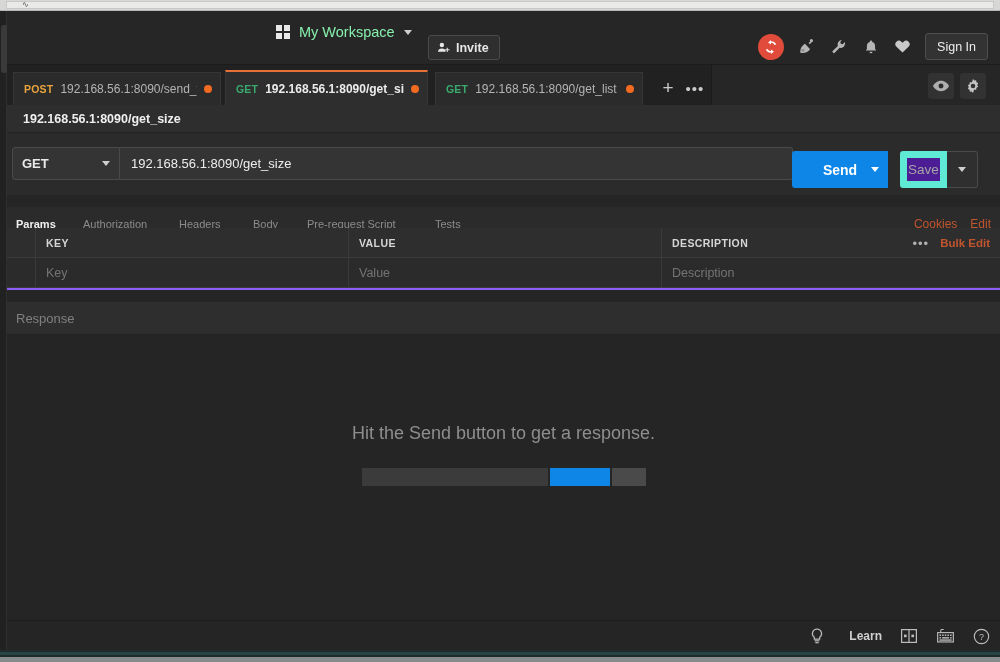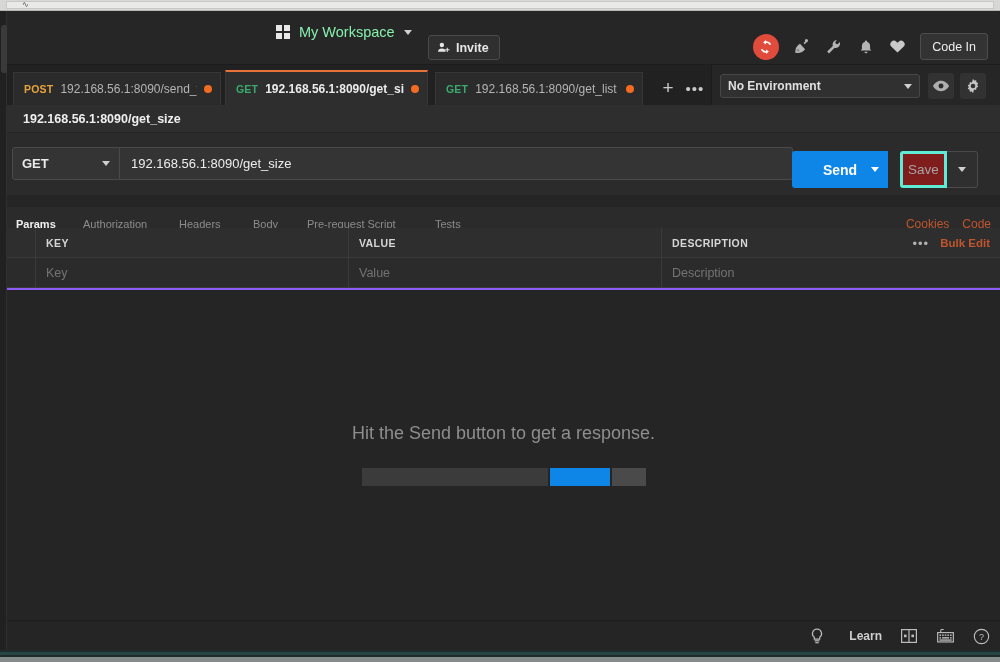--- a/index.html
+++ b/index.html
@@ -348,22 +348,22 @@
     width: 26px; height: 37px;
     border-radius: 0 3px 3px 0;
     display: flex;
     align-items: center;
     justify-content: center;
   }
   .save-btn {
     position: absolute;
     left: 900px; top: 151px;
     width: 47px; height: 37px;
-    background: #7f1d1d;
-    border: 3px solid #5eead4;
+    background: #4c1d95;
+    border: 7px solid #5eead4;
     border-radius: 3px 0 0 3px;
     box-sizing: border-box;
     display: flex;
     align-items: center;
     justify-content: center;
   }
   .save-btn .svtxt {
     font-size: 13.5px;
     color: #a5a5a5;
   }
@@ -635,21 +635,21 @@
         <svg width="16" height="16" viewBox="0 0 18 18">
           <path d="M9 1.6a1.3 1.3 0 0 1 1.3 1.3v.5A4.6 4.6 0 0 1 13.6 8v3.2l1.4 1.8H3l1.4-1.8V8a4.6 4.6 0 0 1 3.3-4.6v-.5A1.3 1.3 0 0 1 9 1.6z" fill="#b5b5b5"></path>
           <path d="M7.3 14.3h3.4a1.7 1.7 0 0 1-3.4 0z" fill="#b5b5b5"></path>
         </svg>
       </span>
       <span class="hicon">
         <svg width="17" height="17" viewBox="0 0 18 18">
           <path d="M9 15.3 2.6 9.2a3.7 3.7 0 1 1 5.2-5.3l1.2 1.2 1.2-1.2a3.7 3.7 0 1 1 5.2 5.3z" fill="#c9c9c9"></path>
         </svg>
       </span>
-      <span class="signin-btn">Code In</span>
+      <span class="signin-btn">Sign In</span>
     </div>
   </div>
 
   <div class="tabrow">
     <div class="tabs-area">
 
       <div class="rtab" style="left:6px; width:208px;">
         <span class="meth post">POST</span>
         <span class="tname">192.168.56.1:8090/send_from_:</span>
         <span class="udot"></span>
@@ -665,24 +665,20 @@
         <span class="meth get">GET</span>
         <span class="tname">192.168.56.1:8090/get_list</span>
         <span class="udot"></span>
       </div>
 
       <div class="plus-btn">+</div>
       <div class="dots-btn">•••</div>
     </div>
 
     <div class="env-area">
-      <div class="env-select">
-        <span class="envtxt">No Environment</span>
-        <span class="caret-dn"></span>
-      </div>
       <div class="env-icon-btn eye-btn">
         <svg width="16" height="12" viewBox="0 0 20 13">
           <path d="M10 0C5.2 0 1.6 3.3 0 6.5 1.6 9.7 5.2 13 10 13s8.4-3.3 10-6.5C18.4 3.3 14.8 0 10 0z" fill="#aeaeae"></path>
           <circle cx="10" cy="6.5" r="3.1" fill="#2b2b2b"></circle>
         </svg>
       </div>
       <div class="env-icon-btn gear-btn">
         <svg width="16" height="16" viewBox="0 0 18 18">
           <path d="M9 .8l1.2 2 2.3-.4.4 2.3 2 1.2-1.2 2 1.2 2-2 1.2-.4 2.3-2.3-.4L9 17.2l-1.2-2-2.3.4-.4-2.3-2-1.2 1.2-2-1.2-2 2-1.2.4-2.3 2.3.4z" fill="#c4c4c4"></path>
           <circle cx="9" cy="9" r="2.6" fill="#323232"></circle>
@@ -719,21 +715,21 @@
 
   <div class="reqtabs">
     <div class="rt active" style="left:9px;">Params</div>
     <div class="rt" style="left:76px;">Authorization</div>
     <div class="rt" style="left:172px;">Headers</div>
     <div class="rt" style="left:246px;">Body</div>
     <div class="rt" style="left:300px;">Pre-request Script</div>
     <div class="rt" style="left:428px;">Tests</div>
     <div class="rt-right">
       <span>Cookies</span>
-      <span>Code</span>
+      <span>Edit</span>
     </div>
   </div>
 
   <div class="ptable">
     <div class="prow hdr">
       <div class="pcell chk"></div>
       <div class="pcell key">KEY</div>
       <div class="pcell val">VALUE</div>
       <div class="pcell des">DESCRIPTION</div>
       <div class="bulk">
@@ -742,20 +738,23 @@
       </div>
     </div>
     <div class="prow body">
       <div class="pcell chk"></div>
       <div class="pcell key">Key</div>
       <div class="pcell val">Value</div>
       <div class="pcell des">Description</div>
     </div>
   </div>
 
+  <div class="respbar">
+    <span class="rlab">Response</span>
+  </div>
 
   <div class="resp-body">
     <div class="empty-wrap">
       <div class="empty-msg">Hit the Send button to get a response.</div>
       <div class="empty-art">
         <div class="art-bar a"></div>
         <div class="art-bar b"></div>
         <div class="art-bar c"></div>
       </div>
     </div>

